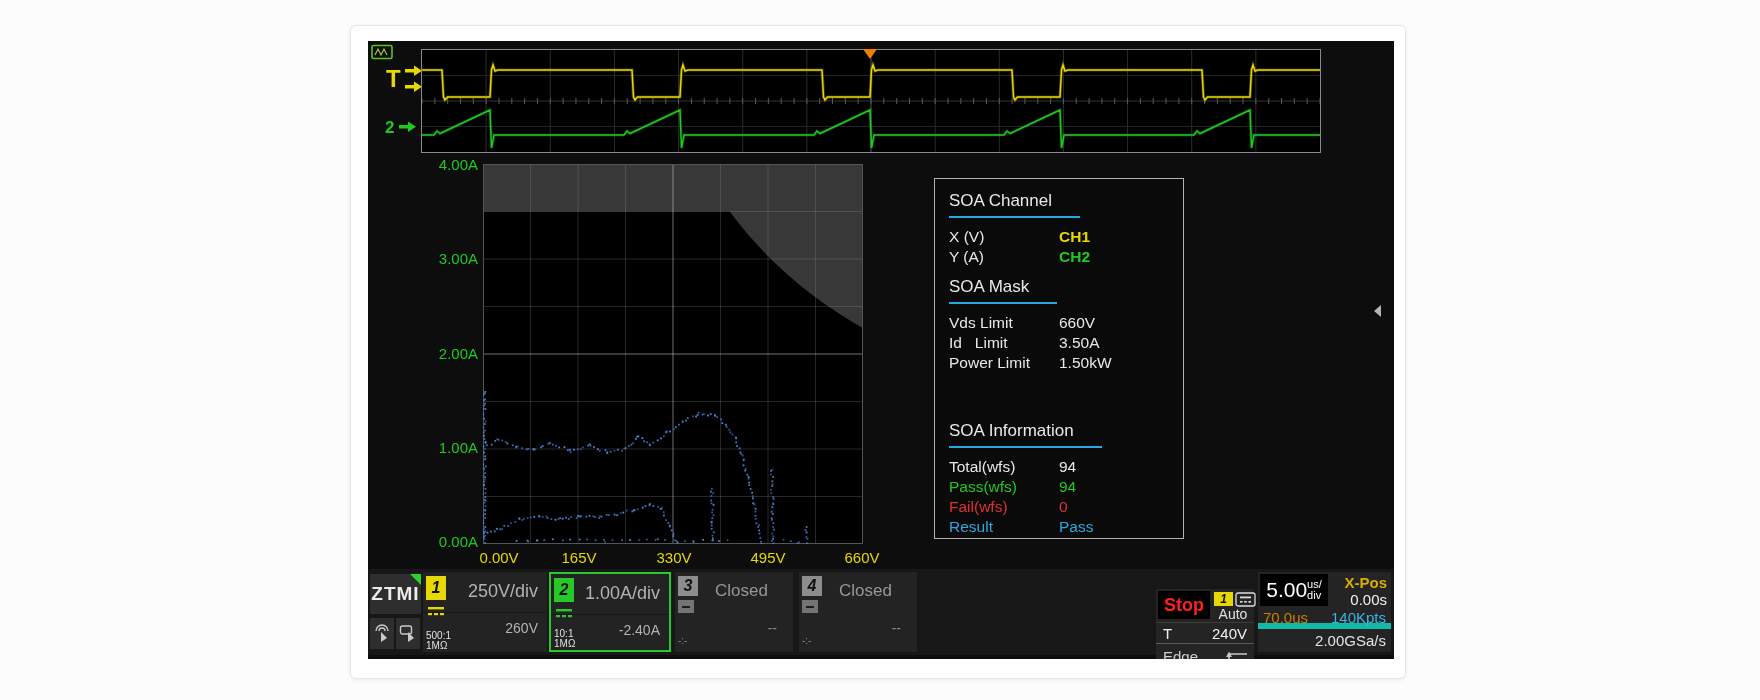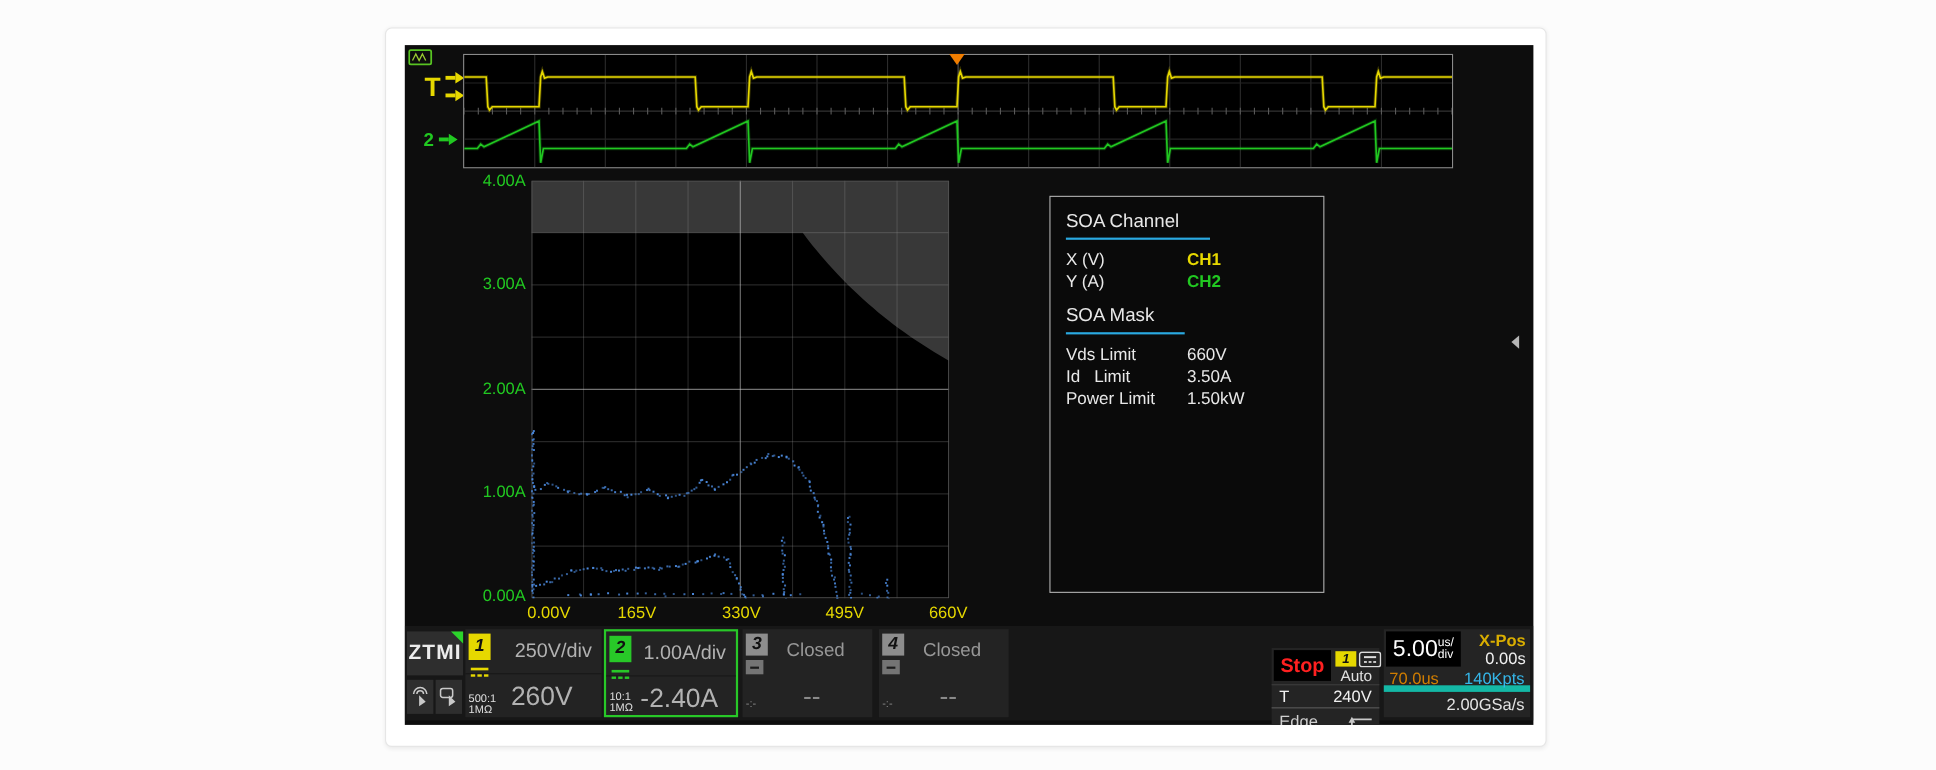--- a/index.html
+++ b/index.html
@@ -24,21 +24,21 @@
 
   
   .soa-plot{position:absolute;left:115px;top:123px;width:380px;height:380px;background:#000;}
   .ylab{position:absolute;left:38px;width:72px;text-align:right;font-size:15px;color:#21c821;}
   .yl0{top:115px}.yl1{top:209px}.yl2{top:304px}.yl3{top:398px}.yl4{top:492px}
   .xlab{position:absolute;top:508px;font-size:15px;color:#e6d800;transform:translateX(-50%);white-space:nowrap;}
   .xl0{left:131px}.xl1{left:211px}.xl2{left:306px}.xl3{left:400px}.xl4{left:494px}
 
   
   .panel{position:absolute;left:566px;top:137px;width:250px;height:361px;background:#0a0a0a;
-    border:1px solid #b2b2b2;padding:12px 14px;color:#e8e8e8;margin-left:20px;}
+    border:1px solid #b2b2b2;padding:12px 14px;color:#e8e8e8;}
   .ptitle{display:inline-block;font-size:17px;color:#e8e8e8;padding:0 28px 5px 0;border-bottom:2px solid #2aa9e0;margin-bottom:9px;}
   .prow{font-size:15.5px;line-height:20px;white-space:pre;}
   .plabel{display:inline-block;width:110px;white-space:pre;}
   .v-ch1{color:#e6d800;font-weight:bold;}
   .v-ch2{color:#21c821;font-weight:bold;}
   .sec2{margin-top:10px;} .sec3{margin-top:48px;}
   .r-pass,.r-pass .plabel{color:#21c821;} .r-fail,.r-fail .plabel{color:#e03030;} .r-res,.r-res .plabel{color:#2aa9e0;}
 
   .side-arrow{position:absolute;left:1006px;top:264px;width:0;height:0;
     border-top:6px solid transparent;border-bottom:6px solid transparent;border-right:7px solid #b5b5b5;}
@@ -56,21 +56,21 @@
   .ch1b{left:55px;width:124px;} .ch2b{left:181px;width:122px;border:2px solid #28c828;}
   .ch3b{left:307px;width:118px;} .ch4b{left:431px;width:118px;}
   .ch .divline{position:absolute;left:0;right:0;top:40px;height:1px;background:#181818;}
   .badge{position:absolute;left:3px;top:4px;width:20px;height:24px;color:#111;
     font-style:italic;font-weight:bold;font-size:16px;text-align:center;line-height:24px;}
   .b-y{background:#e6d800;} .b-g{background:#28c828;} .b-gray{background:#8d8d8d;height:20px;line-height:20px;}
   .coup{position:absolute;left:3px;top:31px;}
   .minusbox{position:absolute;left:3px;top:28px;width:16px;height:13px;background:#747474;display:flex;align-items:center;justify-content:center;}
   .minusbox .dash{width:8px;height:2px;background:#1c1c1c;}
   .ch .scale{position:absolute;left:24px;right:9px;top:9px;text-align:right;font-size:18px;color:#b2b2b2;}
-  .ch .offset{position:absolute;left:24px;right:9px;top:48px;text-align:center;font-size:24px;color:#b2b2b2;}
+  .ch .offset{position:absolute;left:24px;right:9px;top:48px;text-align:right;font-size:14px;color:#b2b2b2;}
   .ch3b .scale,.ch4b .scale{text-align:center;color:#979797;font-size:17px;}
   .ch3b .offset,.ch4b .offset{right:16px;color:#8a8a8a;}
   .probe{position:absolute;left:3px;bottom:1px;font-size:10px;line-height:10px;color:#e0e0e0;}
   .probe-closed{color:#8a8a8a;bottom:6px;}
 
   .trig{position:absolute;left:788px;top:20px;width:98px;height:80px;background:#242424;}
   .stop{position:absolute;left:2px;top:2px;width:52px;height:28px;background:#000;color:#ff2020;
     font-size:18px;font-weight:bold;text-align:center;line-height:28px;}
   .srcbadge{position:absolute;left:58px;top:3px;width:19px;height:14px;background:#e6d800;color:#111;
     font-style:italic;font-weight:bold;font-size:12px;text-align:center;line-height:14px;}
@@ -644,20 +644,27 @@
         <span class="ptitle">SOA Channel</span>
         <div class="prow"><span class="plabel">X (V)</span><span class="pval v-ch1">CH1</span></div>
         <div class="prow"><span class="plabel">Y (A)</span><span class="pval v-ch2">CH2</span></div>
       </div>
       <div class="psec sec2">
         <span class="ptitle">SOA Mask</span>
         <div class="prow"><span class="plabel">Vds Limit</span><span class="pval">660V</span></div>
         <div class="prow"><span class="plabel">Id   Limit</span><span class="pval">3.50A</span></div>
         <div class="prow"><span class="plabel">Power Limit</span><span class="pval">1.50kW</span></div>
       </div>
+      <div class="psec sec3">
+        <span class="ptitle">SOA Information</span>
+        <div class="prow"><span class="plabel">Total(wfs)</span><span class="pval">94</span></div>
+        <div class="prow r-pass"><span class="plabel">Pass(wfs)</span><span class="pval">94</span></div>
+        <div class="prow r-fail"><span class="plabel">Fail(wfs)</span><span class="pval">0</span></div>
+        <div class="prow r-res"><span class="plabel">Result</span><span class="pval">Pass</span></div>
+      </div>
     </div>
 
     <div class="side-arrow"></div>
 
     <div class="bbar">
       <div class="logo-tile"><span>ZTMI</span><i class="corner"></i></div>
       <div class="touch-tile tt1">
         <svg width="18" height="21" viewBox="0 0 18 21">
           <path d="M3,8 a6,6 0 0 1 12,0" fill="none" stroke="#c9c9c9" stroke-width="1.4"></path>
           <path d="M6,8 a3,3 0 0 1 6,0" fill="none" stroke="#c9c9c9" stroke-width="1.4"></path>

